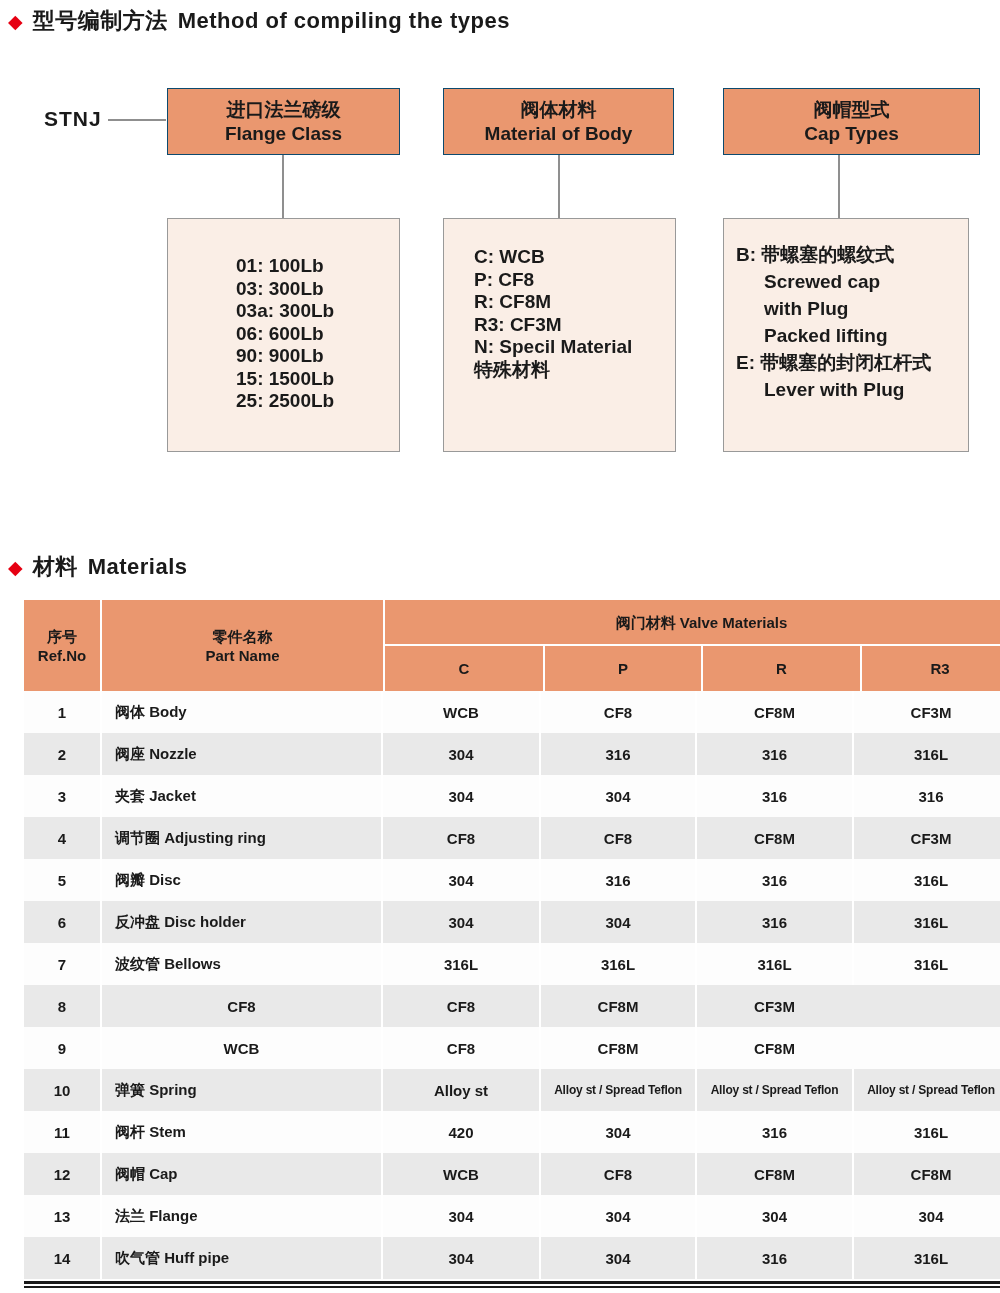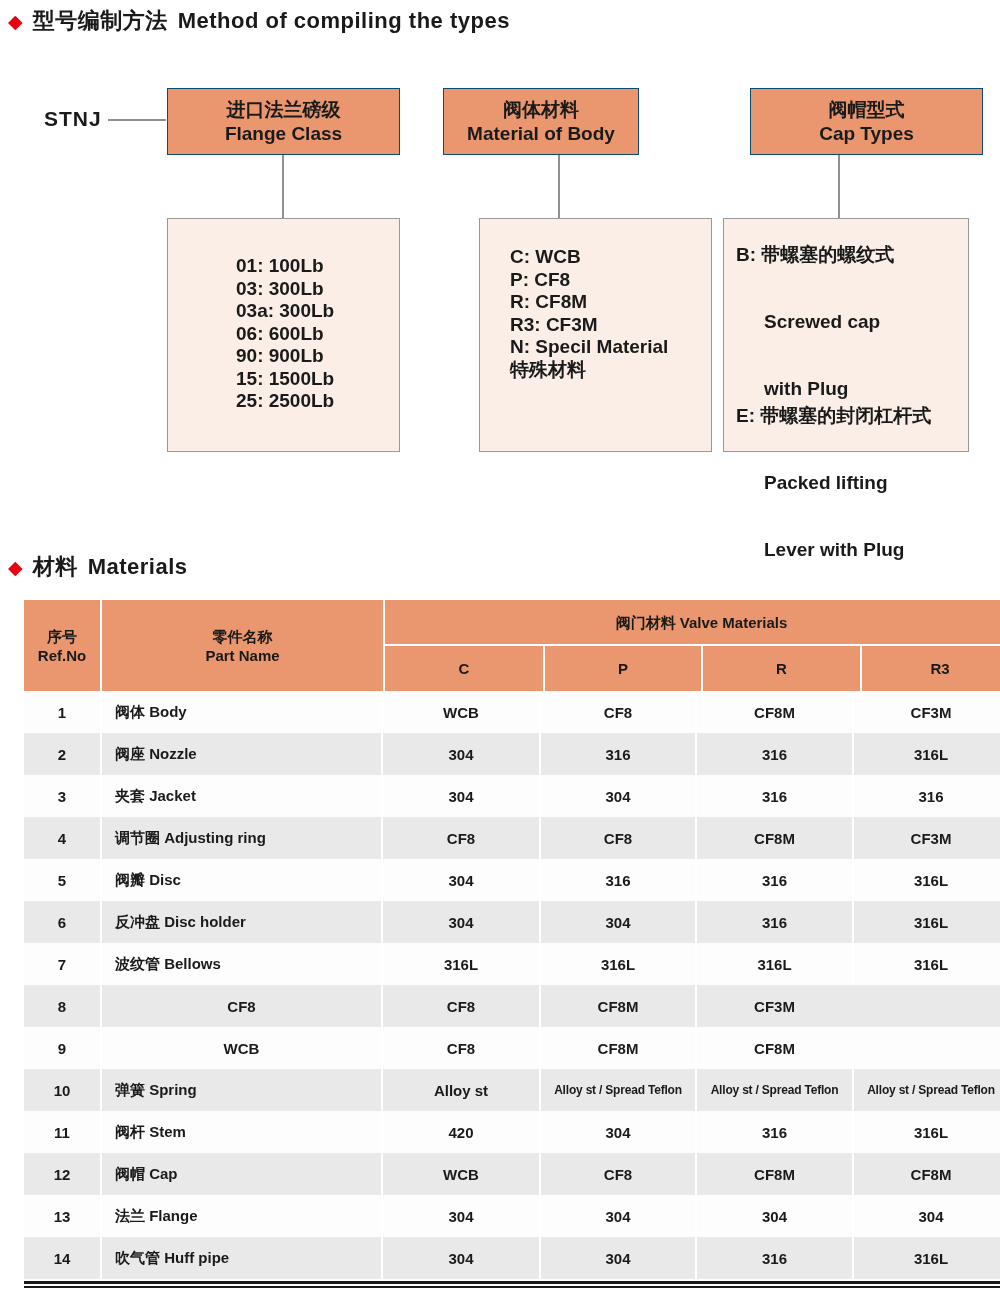--- a/index.html
+++ b/index.html
@@ -18,23 +18,23 @@
   .dg-head { position:absolute; top:88px; height:67px; background:#ea976f; border:1px solid #0c4a6e;
              display:flex; flex-direction:column; justify-content:center; align-items:center;
              font-size:19px; font-weight:bold; line-height:24px; text-align:center; }
   .v-line { position:absolute; top:155px; height:63px; width:2px; background:#8f8f8f; }
   .dg-list { position:absolute; top:218px; height:234px; background:#faeee6; border:1px solid #999;
              font-size:19px; font-weight:bold; }
   .dg-item { line-height:22px; white-space:nowrap; }
   .c0 .dg-item, .c1 .dg-item { line-height:22.5px; }
   .c2 .dg-item { line-height:27px; }
   .c0 { padding:36px 0 0 68px; }
-  .c1 { padding:27px 0 12px 30px;margin-left:36px; }
+  .c1 { padding:27px 0 12px 30px; }
   .c2 { padding:22px 0 0 12px; }
-  .dg-item.indent { padding-left:28px;margin-top:40px; }
+  .dg-item.indent { padding-left:28px; }
 
   
   .mat-table { position:absolute; left:24px; top:600px; width:984px; }
   .t-head { display:grid; grid-template-columns:76px 281px 158px 156px 157px 156px;
             grid-template-rows:44px 45px; gap:2px; background:#fff; }
   .t-head .cell { background:#ea976f; display:flex; flex-direction:column; justify-content:center;
                   align-items:center; font-size:15px; font-weight:bold; line-height:19px; }
   .cell-ref  { grid-column:1; grid-row:1 / span 2; }
   .cell-part { grid-column:2; grid-row:1 / span 2; }
   .cell-vm   { grid-column:3 / span 4; grid-row:1; }
@@ -60,25 +60,25 @@
     <span class="t">Method of compiling the types</span>
   </div>
 
   <div class="model-code">STNJ</div>
   <div class="h-line"></div>
 
   <div class="dg-head" style="left:167px; width:233px;">
     <span>进口法兰磅级</span>
     <span>Flange Class</span>
   </div>
-  <div class="dg-head" style="left:443px; width:196px;">
+  <div class="dg-head" style="left:443px; width:231px;">
     <span>阀体材料</span>
     <span>Material of Body</span>
   </div>
-  <div class="dg-head" style="left:750px; width:233px;align-items:center;">
+  <div class="dg-head" style="left:723px; width:257px;align-items:center;">
     <span>阀帽型式</span>
     <span>Cap Types</span>
   </div>
 
   <div class="v-line" style="left:282px;"></div>
   <div class="v-line" style="left:558px;"></div>
   <div class="v-line" style="left:838px;"></div>
 
   <div class="dg-list c0" style="left:167px; width:233px;">
       <div class="dg-item">01: 100Lb</div>
@@ -94,22 +94,22 @@
       <div class="dg-item">P: CF8</div>
       <div class="dg-item">R: CF8M</div>
       <div class="dg-item">R3: CF3M</div>
       <div class="dg-item">N: Specil Material</div>
       <div class="dg-item">特殊材料</div>
     </div>
   <div class="dg-list c2" style="left:723px; width:246px;">
       <div class="dg-item">B: 带螺塞的螺纹式</div>
       <div class="dg-item indent">Screwed cap</div>
       <div class="dg-item indent">with Plug</div>
+      <div class="dg-item indent">Packed lifting</div>
       <div class="dg-item">E: 带螺塞的封闭杠杆式</div>
-      <div class="dg-item indent">Packed lifting</div>
       <div class="dg-item indent">Lever with Plug</div>
     </div>
 
   <div class="sec-title" style="top:552px;">
     <span class="diamond">◆</span>
     <span class="t">材料</span>
     <span class="t">Materials</span>
   </div>
 
   <div class="mat-table">

